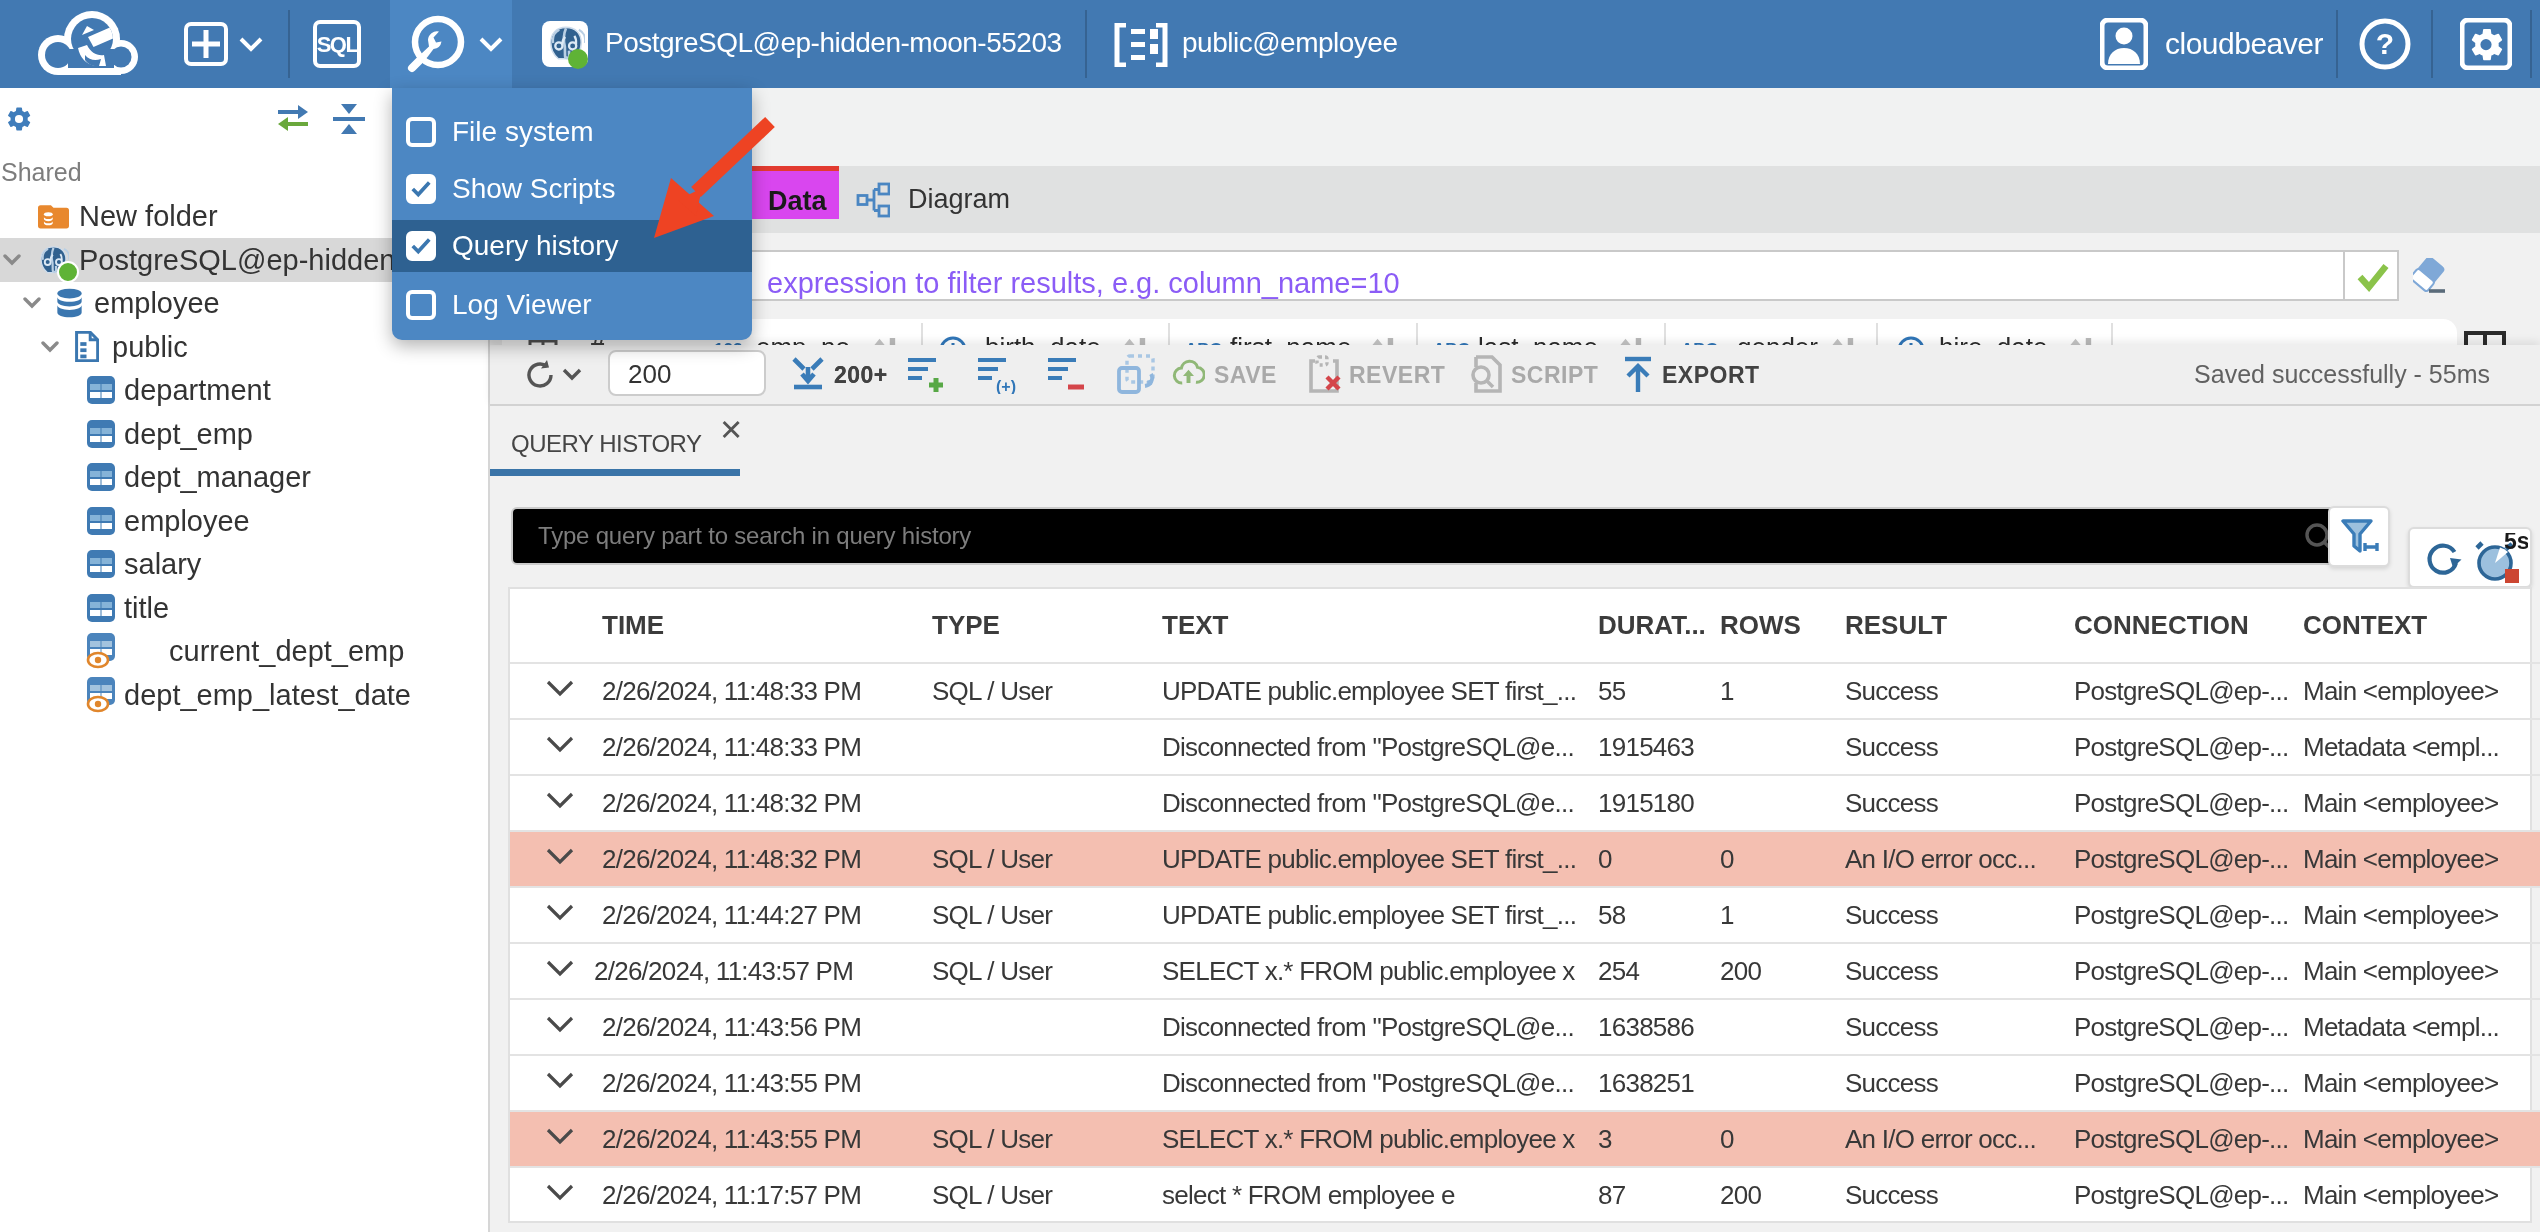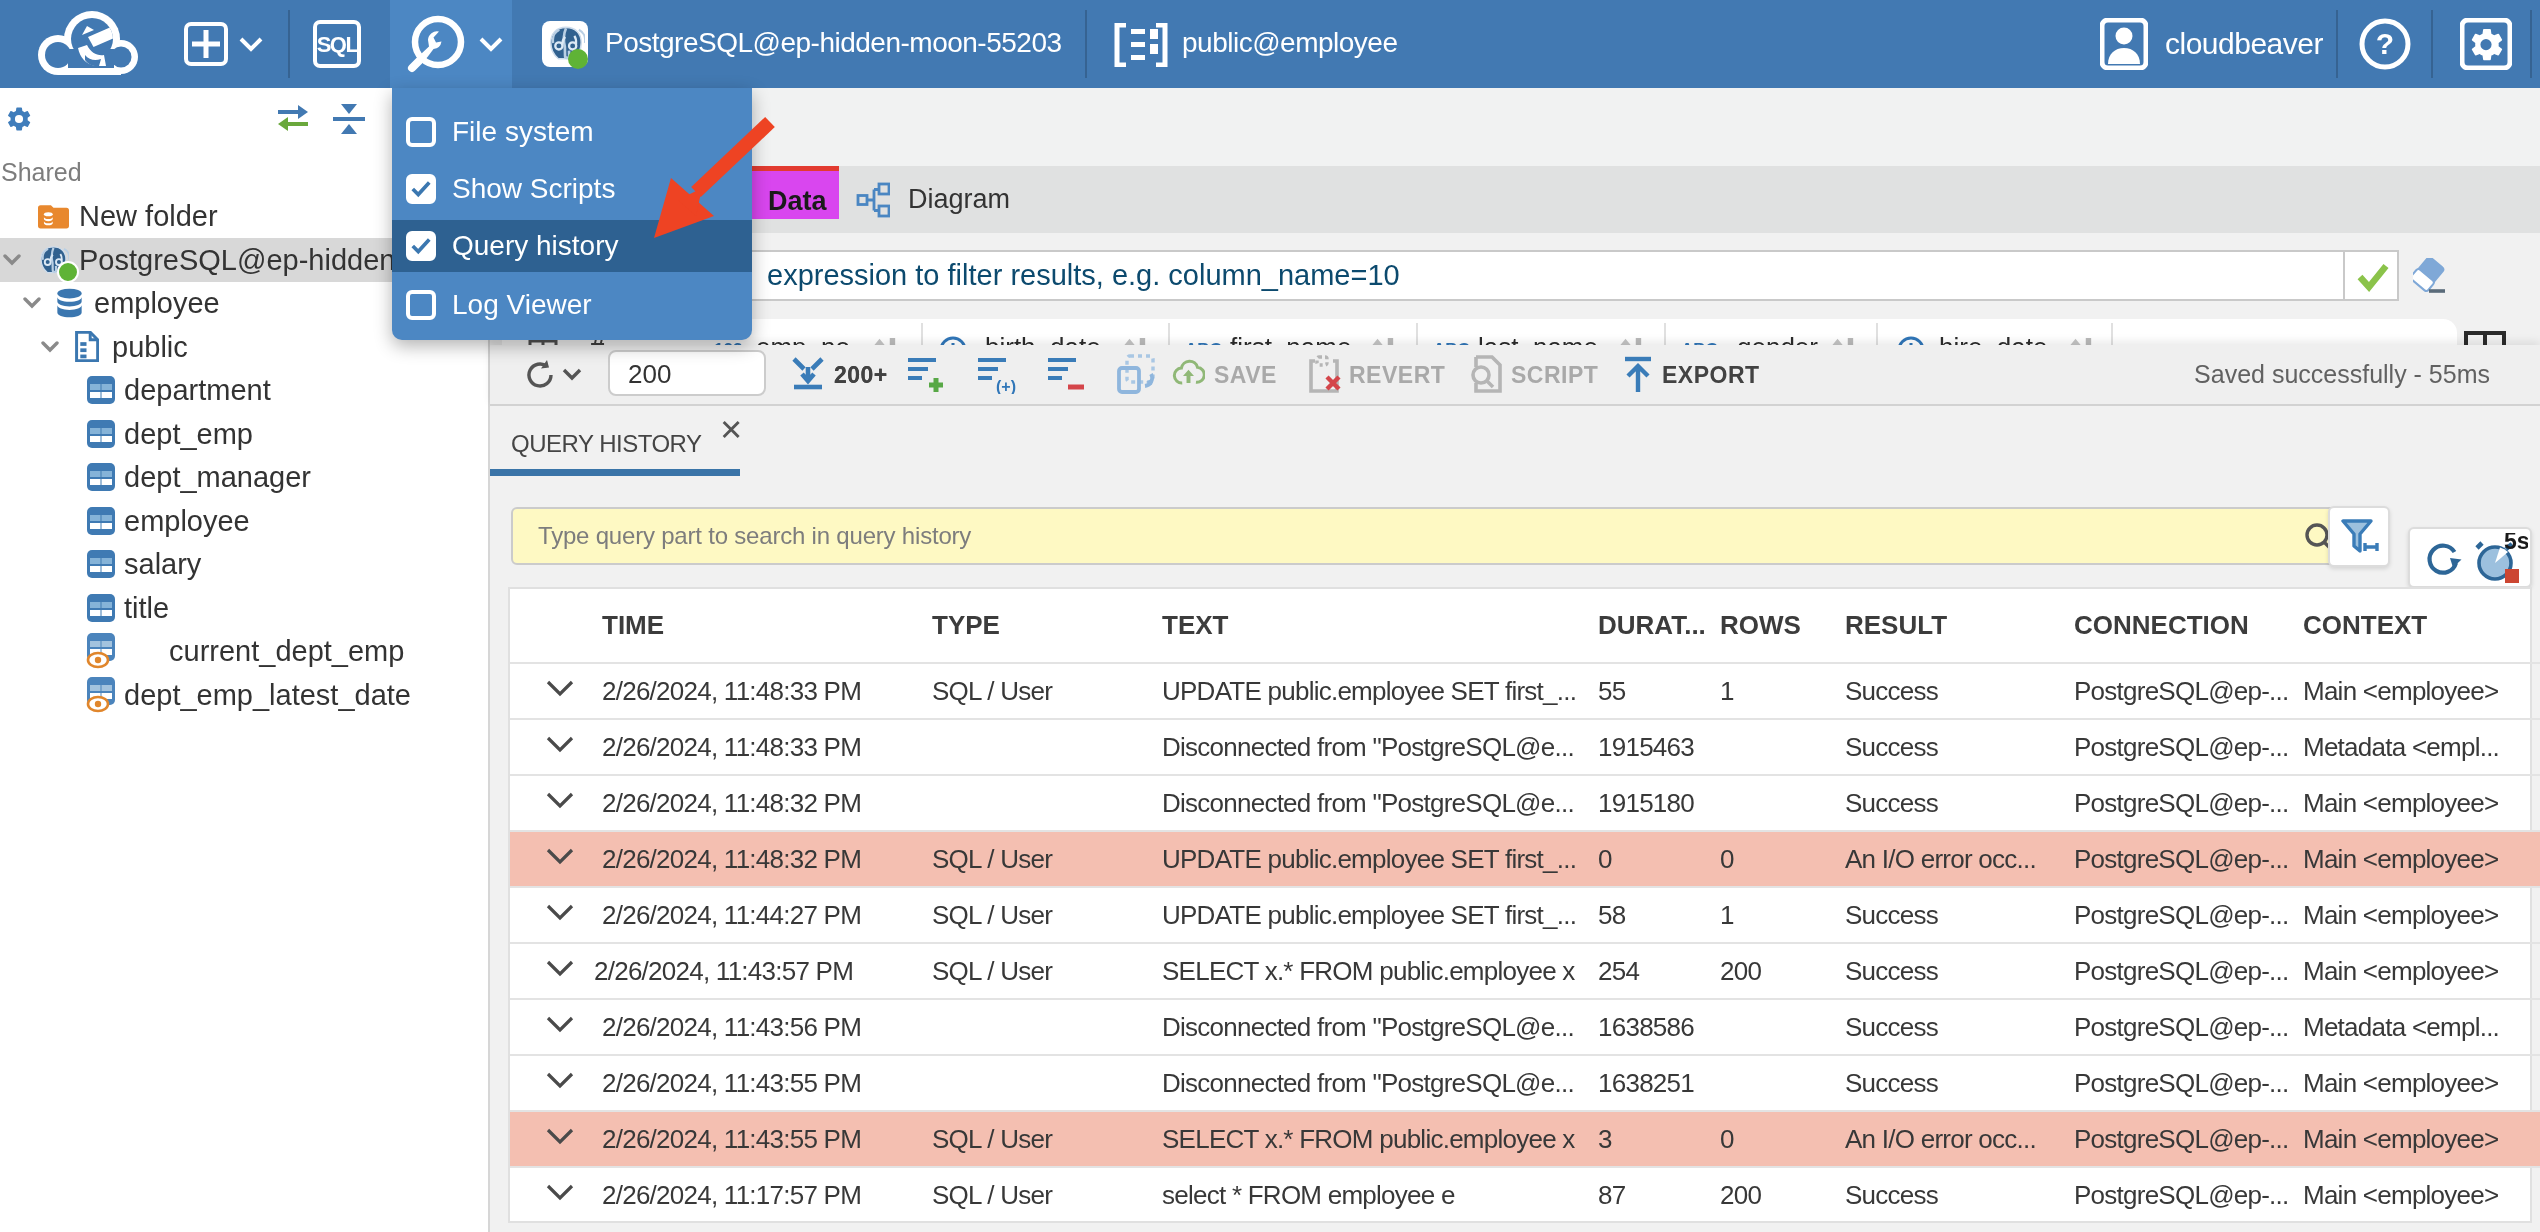--- a/index.html
+++ b/index.html
@@ -22,41 +22,41 @@
   
   #mainwhite { left:490px; top:88px; width:2050px; height:78px; background:#f1f2f2; }
   #tabbar { left:490px; top:166px; width:2050px; height:67px; background:#e0e1e1; }
   #datatab { position:absolute; left:252px; top:0; width:97px; height:53px; background:#d946ef; border-top:5px solid #e23b30; }
   #datatab span { position:absolute; left:26px; top:15px; font-size:27px; font-weight:bold; color:#1a1a1a; }
   #diagtab { position:absolute; top:0; height:67px; display:flex; align-items:center; }
   #diagtab span { font-size:27px; color:#333; margin-left:18px; }
 
   #filterrow { left:490px; top:233px; width:2050px; height:86px; background:#f1f1f1; }
   #filterinput { position:absolute; left:12px; top:17px; width:1843px; height:51px; background:#fff; border:2px solid #c9c9c9; }
-  #filterinput span { position:absolute; left:263px; top:7px; font-size:29px; color:#0c4a6e; }
+  #filterinput span { position:absolute; left:263px; top:15px; font-size:29px; color:#8b5cf6; }
   #filtercheck { position:absolute; left:1855px; top:17px; width:54px; height:51px; background:#fff; border:2px solid #c9c9c9; border-left:none; }
 
   #gridheader { left:490px; top:319px; width:2050px; height:26px; overflow:hidden; background:#f1f1f1; }
   #gridheadwhite { position:absolute; left:12px; top:0; width:1955px; height:60px; background:#fff; border-radius:0 14px 14px 0; }
   .ghitem { position:absolute; top:0; height:60px; line-height:56px; font-size:26px; color:#2b2b2b; white-space:nowrap; }
   .ghdiv { position:absolute; top:4px; width:2px; height:56px; background:#e0e0e0; }
   .ghtype { color:#3076b8; font-weight:bold; font-size:17px; line-height:62px; }
 
   #toolbar { left:490px; top:345px; width:2050px; height:61px; background:#efefef; border-bottom:2px solid #d2d2d2; box-shadow:0 -4px 8px rgba(0,0,0,0.08); }
   .tbtxt { position:absolute; top:17px; font-size:23px; font-weight:bold; color:#a9a9a9; letter-spacing:0.5px; }
   #num200 { position:absolute; left:118px; top:5px; width:158px; height:46px; background:#fff; border:2px solid #cccccc; border-radius:8px; }
   #num200 span { position:absolute; left:18px; top:7px; font-size:26px; color:#333; }
   #savedmsg { position:absolute; right:50px; top:15px; font-size:25px; color:#616161; }
 
   
   #qhpanel { left:490px; top:406px; width:2050px; height:826px; background:#f1f1f1; }
   #qhtabtext { position:absolute; left:21px; top:24px; font-size:24px; font-weight:500; color:#454545; letter-spacing:-0.5px; }
   #qhclose { position:absolute; left:229px; top:7px; font-size:29px; color:#555; }
   #qhunderline { position:absolute; left:0; top:63px; width:250px; height:7px; background:#3a74a8; }
-  #qhsearch { position:absolute; left:21px; top:101px; width:1846px; height:58px; background:#fef9c3; border:2px solid #cbcbcb; border-radius:6px; }
+  #qhsearch { position:absolute; left:21px; top:101px; width:1846px; height:58px; background:#000000; border:2px solid #cbcbcb; border-radius:6px; }
   #qhsearch span { position:absolute; left:25px; top:13px; font-size:24px; color:#7d7d7d; letter-spacing:-0.2px; }
   .qhbtn { position:absolute; top:100px; height:61px; background:#fff; border:2px solid #dcdcdc; border-radius:6px; box-shadow:0 2px 4px rgba(0,0,0,0.12); }
 
   #qhtable { position:absolute; left:18px; top:181px; width:2024px; height:636px; background:#fff; border:2px solid #e0e0e0; }
   .qhead { position:absolute; top:0; height:73px; line-height:73px; font-size:26px; font-weight:bold; color:#3c3c3c; }
   .qrow { position:absolute; left:0; width:2200px; height:56px; border-top:2px solid #e3e3e3; }
   .qrow.err { background:#f4bfb1; }
   .qcell { position:absolute; top:0; height:54px; line-height:54px; font-size:26px; color:#383838; letter-spacing:-0.75px; white-space:nowrap; }
 
   

